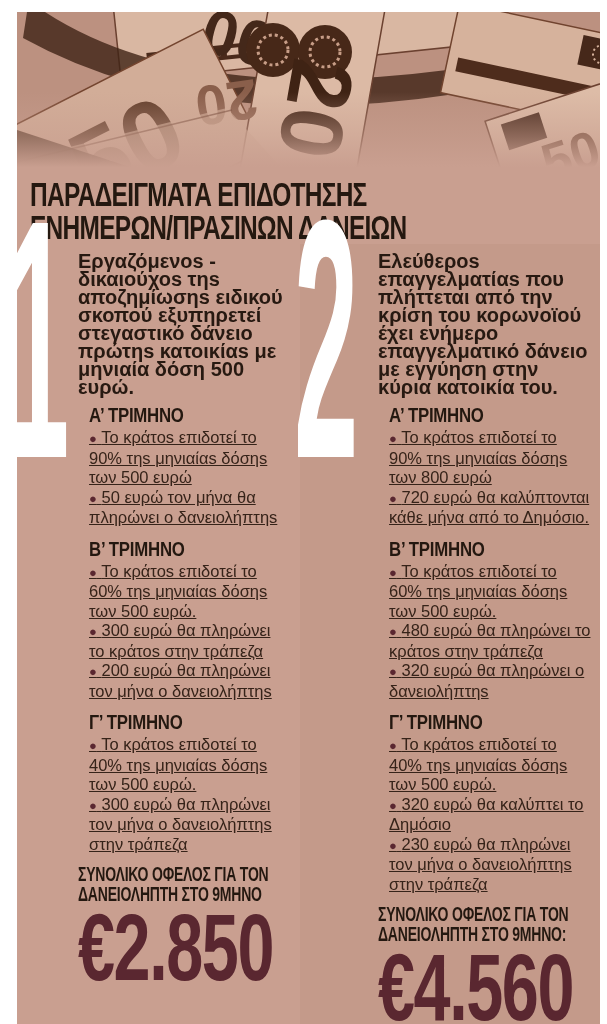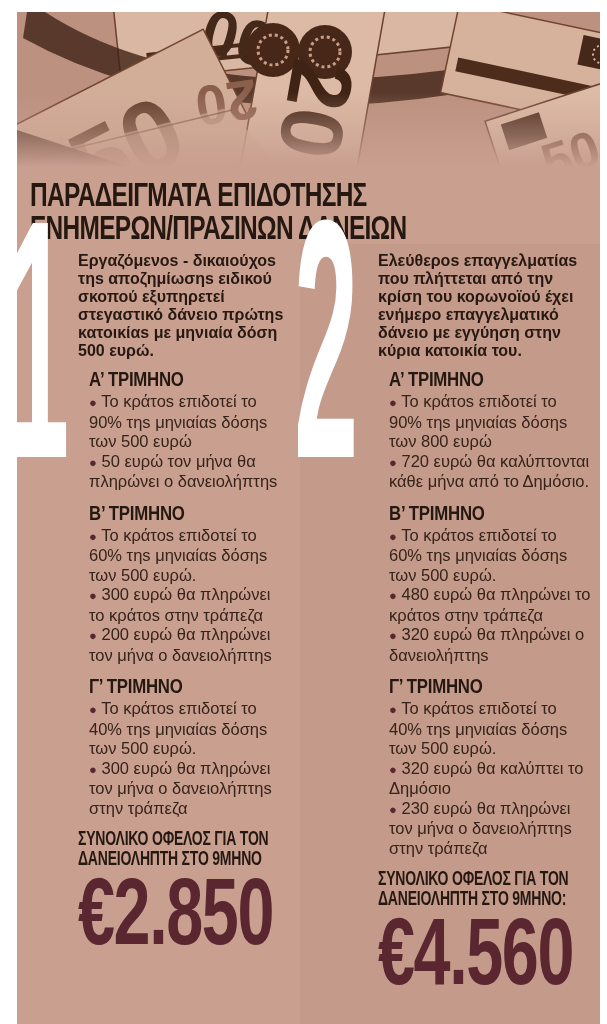--- a/index.html
+++ b/index.html
@@ -23,28 +23,28 @@
     box-shadow:inset 14px 0 16px -9px rgba(92,48,36,.45); }
   .col { position:relative; }
   .col-1 { width:283px; background:#c99f90; padding:8px 10px 0 61px; }
   .col-2 { width:300px; background:#c49a8a; padding:8px 8px 0 78px; }
 
   .numeral { position:absolute; top:-75px; color:#ffffff; font-weight:bold;
     font-size:340px; line-height:1; transform:scaleX(0.34); transform-origin:top left; }
   .col-1 .numeral { left:-12px; }
   .col-2 .numeral { left:-6px; }
 
-  .intro { position:relative; font-weight:bold; font-size:16px; line-height:18px;
+  .intro { position:relative; font-weight:bold; font-size:20px; line-height:18px;
     color:#271911; margin-bottom:8px; min-height:108px; }
 
   .section { margin-bottom:10px; position:relative;margin-left:11px; }
   .sec-head { display:block; font-weight:bold; font-size:21px; line-height:21px;
     letter-spacing:-0.3px; color:#241810; white-space:nowrap;
     transform:scaleX(0.8); transform-origin:left center; margin-bottom:3px; }
-  .bullet { font-size:16.5px; line-height:19.5px; color:#362319; }
+  .bullet { font-size:16.5px; line-height:19.5px; color:#362319;text-decoration:underline; }
   .dot { color:#5a2730; font-size:13px; }
 
   .totals { position:relative; margin-top:10px; }
   .total-line { display:block; font-weight:bold; font-size:20px; line-height:20px;
     letter-spacing:-0.3px; color:#241810; white-space:nowrap;
     transform:scaleX(0.7); transform-origin:left center; }
   .total-value { display:inline-block; font-weight:bold; font-size:95px; line-height:75px;
     margin-top:6px; letter-spacing:-2px; color:#5a2730; white-space:nowrap;
     transform:scaleX(0.7); transform-origin:left center; }
 </style>

